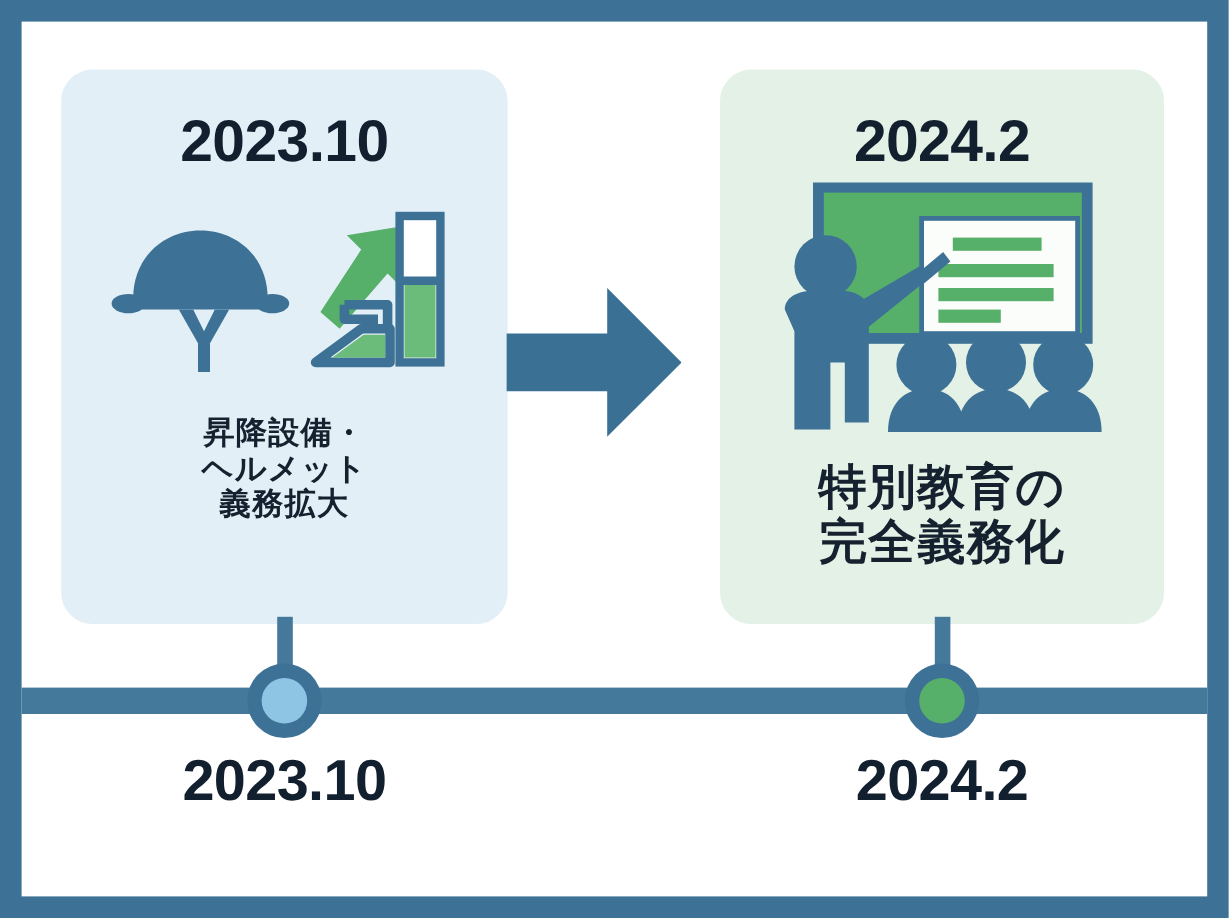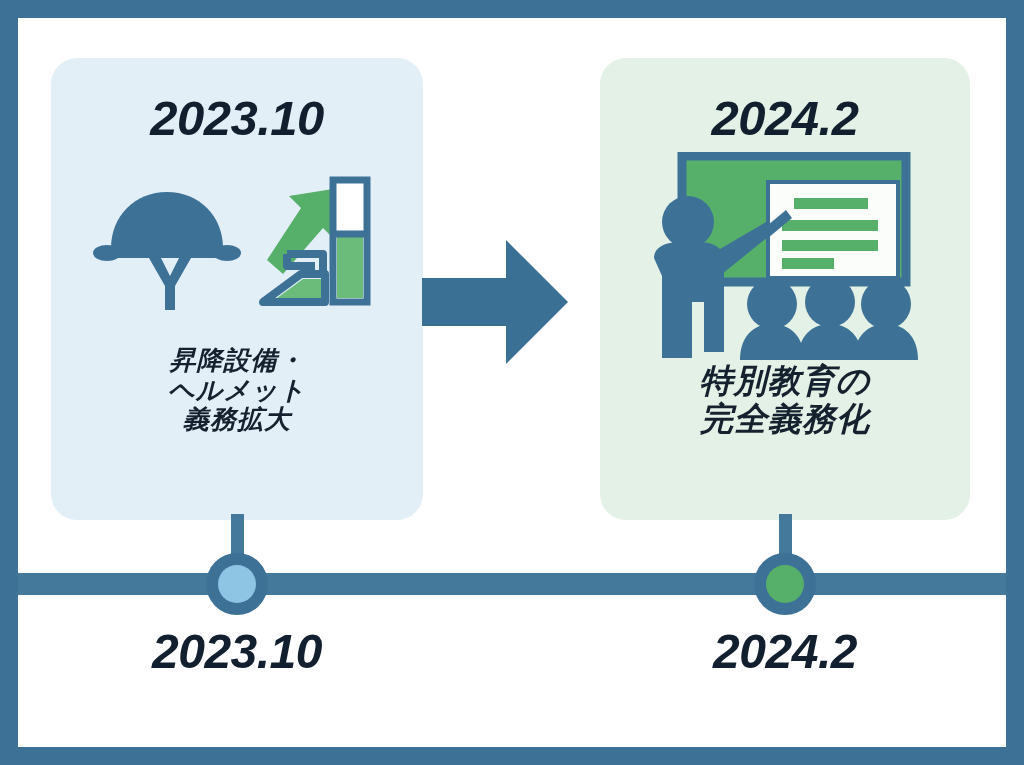--- a/index.html
+++ b/index.html
@@ -10,21 +10,20 @@
   body {
     font-family: "Liberation Sans", "DejaVu Sans", sans-serif;
   }
   #stage {
     position: relative;
     width: 1024px;
     height: 765px;
     overflow: hidden;
     background: #3d7296;
     box-sizing: border-box;
-    font-style: italic;
   }
   
   #canvas {
     position: absolute;
     left: 18px;
     top: 18px;
     width: 988px;
     height: 729px;
     background: #ffffff;
     overflow: hidden;
@@ -94,22 +93,22 @@
     color: #15212e;
     line-height: 1.14;
     white-space: pre-line;
   }
   .card.left .card-label {
     top: 288px;
     font-size: 26px;
     letter-spacing: 1px;
   }
   .card.right .card-label {
-    top: 304px;
-    font-size: 33px;
+    top: 326px;
+    font-size: 40px;
     letter-spacing: 1px;
   }
 
   
   .stem {
     position: absolute;
     width: 13px;
     background: #44799c;
   }
   .stem.left  { left: 213px; top: 496px; height: 62px; }

